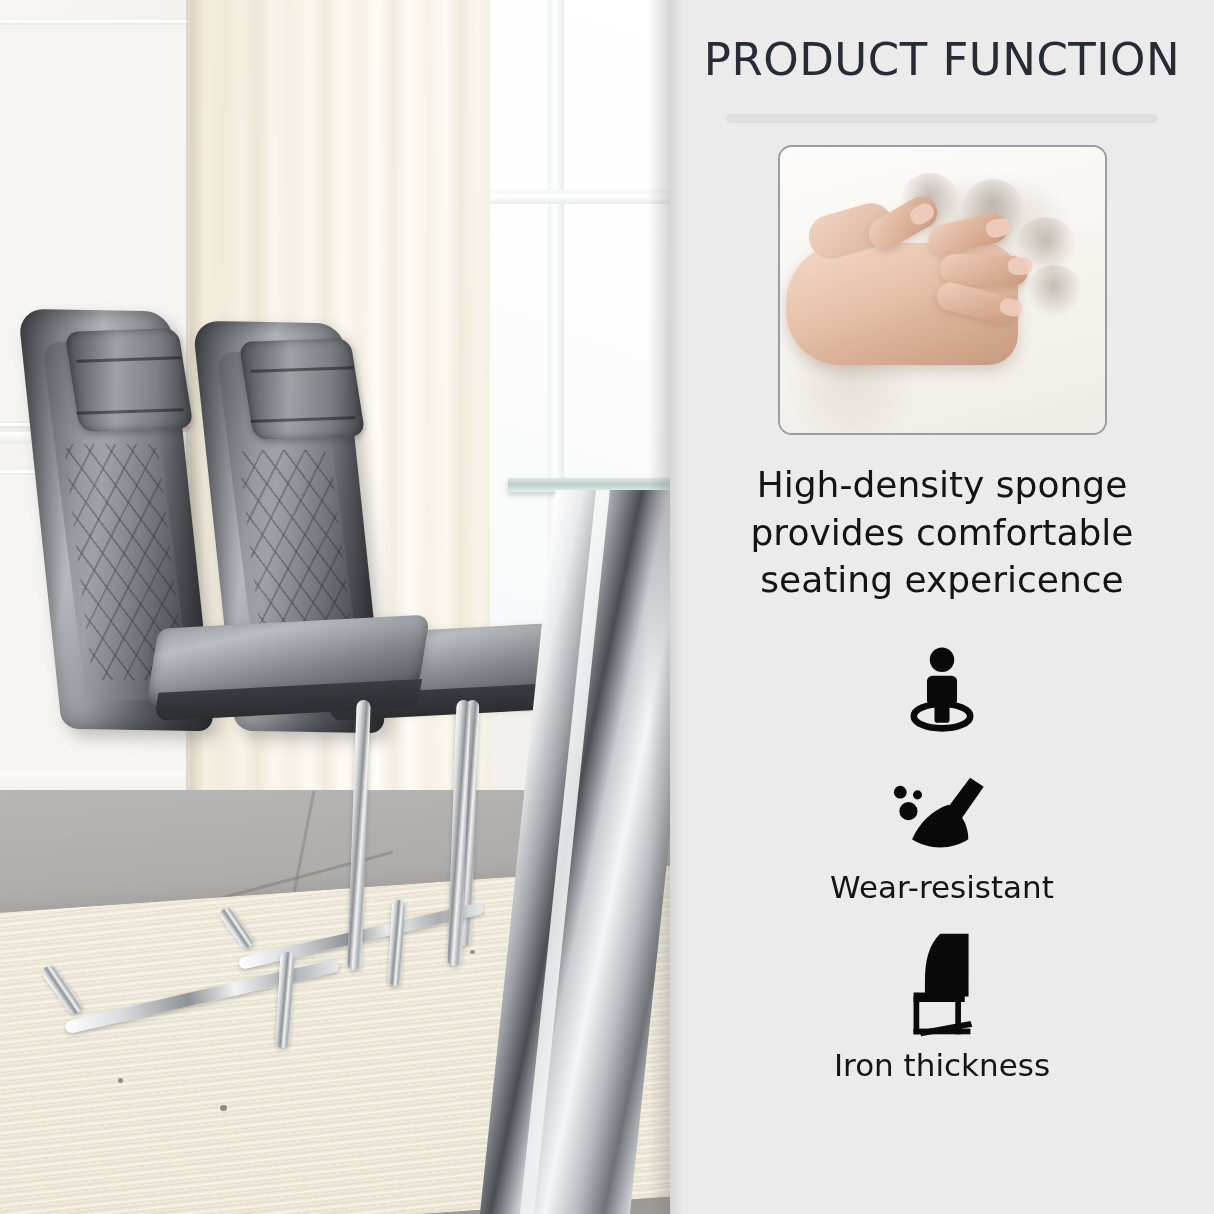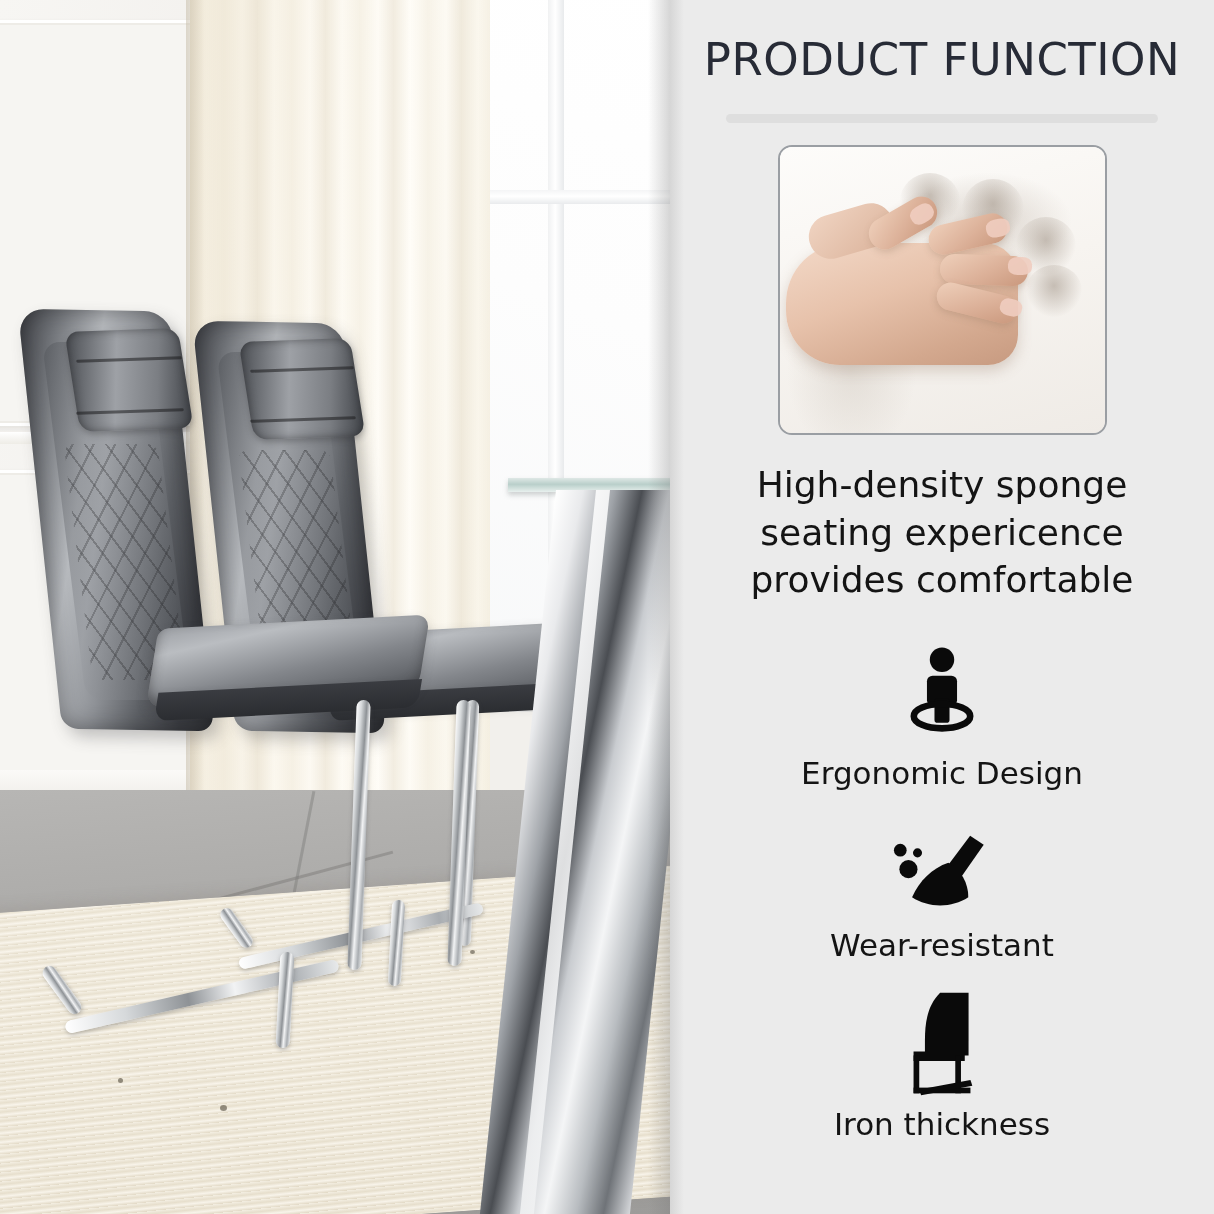--- a/index.html
+++ b/index.html
@@ -257,34 +257,33 @@
       <div class="finger" style="left:160px;top:108px;width:88px;height:30px;transform:rotate(2deg);"></div>
       <div class="finger" style="left:156px;top:142px;width:82px;height:28px;transform:rotate(14deg);"></div>
       <div class="nail" style="left:130px;top:58px;width:24px;height:18px;transform:rotate(-30deg);"></div>
       <div class="nail" style="left:206px;top:72px;width:24px;height:18px;transform:rotate(-12deg);"></div>
       <div class="nail" style="left:228px;top:110px;width:24px;height:18px;"></div>
       <div class="nail" style="left:220px;top:152px;width:22px;height:17px;transform:rotate(14deg);"></div>
     </div>
 
     <div class="caption">
       <div>High-density sponge</div>
+      <div>provides comfortable</div>
       <div>seating expericence</div>
-      <div>provides comfortable</div>
     </div>
 
     <div class="feature f1">
       <div class="icon-box">
         <svg width="94" height="94" viewBox="0 0 100 100" aria-hidden="true">
           <circle cx="50" cy="21" r="13" fill="#0a0a0a"></circle>
           <rect x="34" y="38" width="32" height="32" rx="6" fill="#0a0a0a"></rect>
           <rect x="42" y="62" width="16" height="26" rx="3" fill="#0a0a0a"></rect>
           <ellipse cx="50" cy="81" rx="30" ry="13" fill="none" stroke="#0a0a0a" stroke-width="7"></ellipse>
         </svg>
       </div>
-      <div class="feature-label">Ergonomic Design</div>
     </div>
 
     <div class="feature f2">
       <div class="icon-box">
         <svg width="100" height="78" viewBox="0 0 110 86" aria-hidden="true">
           <path d="M86 4 L101 14 L76 50 L60 39 Z" fill="#0a0a0a"></path>
           <path d="M62 34 C44 40 30 54 22 72 C40 84 66 84 84 72 C84 56 76 42 62 34 Z" fill="#0a0a0a"></path>
           <circle cx="9" cy="20" r="7" fill="#0a0a0a"></circle>
           <circle cx="28" cy="23" r="5" fill="#0a0a0a"></circle>
           <circle cx="18" cy="41" r="10" fill="#0a0a0a"></circle>

